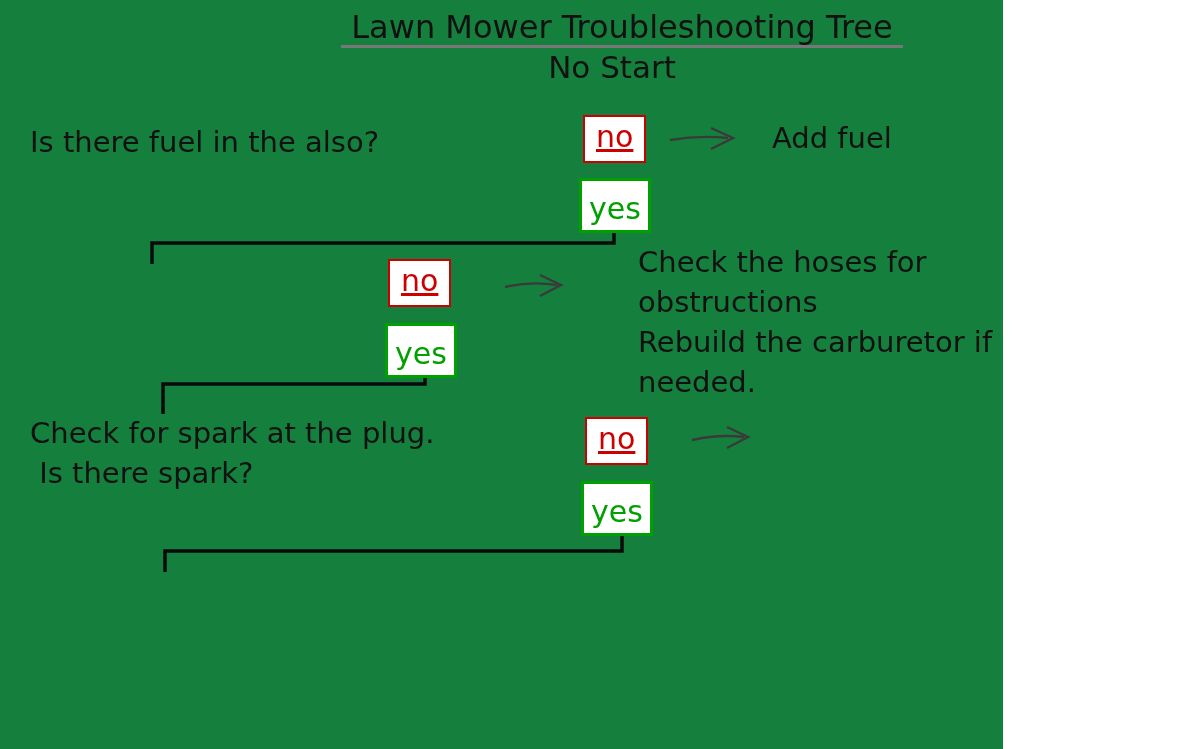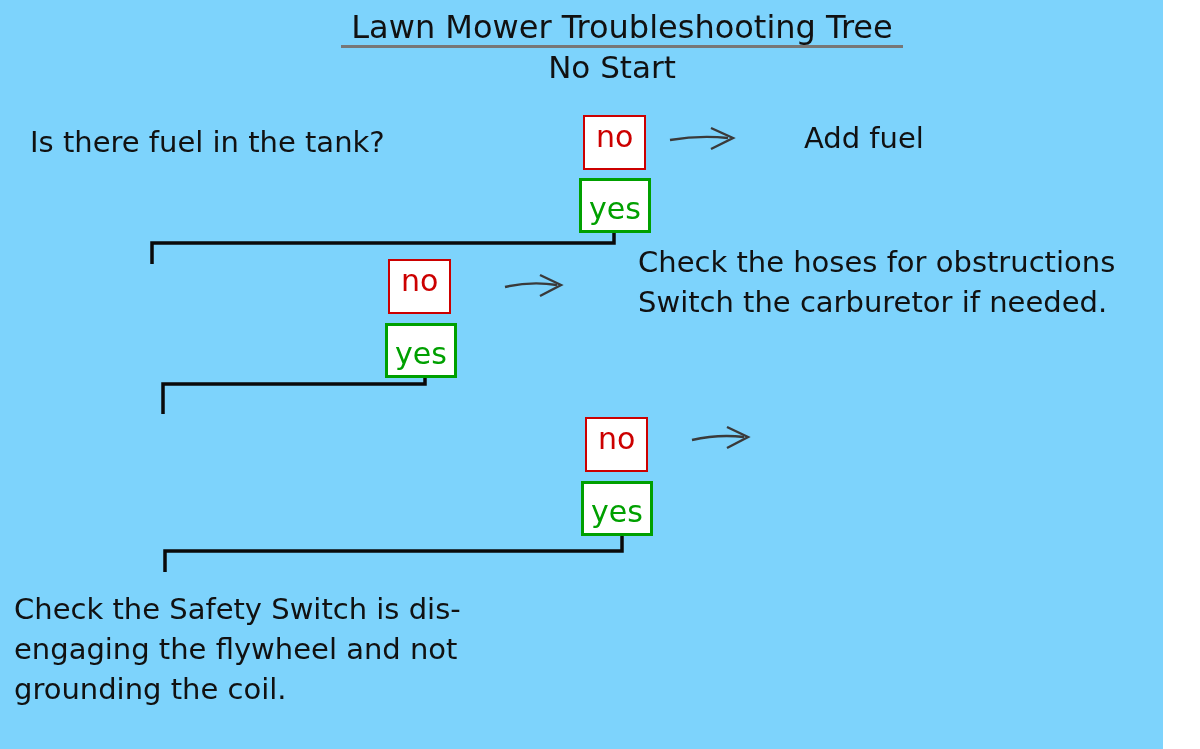--- a/index.html
+++ b/index.html
@@ -1,20 +1,20 @@
 <!DOCTYPE html>
 <html style="--color-no: #cc0000; --color-yes: #00a000; --color-line: #0a0a0a; --color-arrow: #3a3a3a; --color-text: #111111; --color-underline: #777777;"><head>
 <meta charset="utf-8">
 <style>
   html, body { margin: 0; padding: 0; background: #ffffff; }
   .canvas {
     position: relative;
-    width: 1163px;
+    width: 1003px;
     height: 749px;
-    background: #7dd3fc;
+    background: #15803d;
     font-family: "DejaVu Sans", sans-serif;
     color: var(--color-text, #111);
     overflow: hidden;
   }
   .title-wrap {
     position: absolute;
     top: 10px; left: 22px; width: 1200px;
     text-align: center;
     font-size: 32px;
     line-height: 34px;
@@ -36,25 +36,25 @@
     font-size: 29px;
     line-height: 40px;
     white-space: pre-wrap;
   }
   .tag {
     position: absolute;
     font-size: 30px;
     line-height: 1;
     background: #ffffff;
   }
-  .tag.no  { border: 2px solid var(--color-no, #c00);  color: var(--color-no, #c00);  padding: 5px 11px 16px; }
+  .tag.no  { border: 2px solid var(--color-no, #c00);  color: var(--color-no, #c00);  padding: 5px 11px 9px; text-decoration: underline; }
   .tag.yes { border: 3px solid var(--color-yes, #0a0); color: var(--color-yes, #0a0); padding: 13px 7px 6px; }
   #q1 { left: 30px;  top: 122px; }
   #no1 { left: 583px; top: 115px; }
-  #a1 { left: 772px; top: 118px; margin-left: 32px; }
+  #a1 { left: 772px; top: 118px; }
   #yes1 { left: 579px; top: 178px; }
   #q2 { left: 36px;  top: 258px; }
   #no2 { left: 388px; top: 259px; }
   #a2 { left: 638px; top: 242px; }
   #yes2 { left: 385px; top: 323px; }
   #q3 { left: 30px;  top: 413px; }
   #no3 { left: 585px; top: 417px; }
   #a3 { left: 770px; top: 387px; }
   #yes3 { left: 581px; top: 481px; }
   #final { left: 14px; top: 589px; }
@@ -81,30 +81,29 @@
     <path class="arrow" d="M711 128 L733 138 L711 149"></path>
     <path class="conn" d="M614 222 L614 243 L152 243 L152 264"></path>
     <path class="arrow" d="M505 287 Q531 281 557 285"></path>
     <path class="arrow" d="M540 275 L561 285 L540 296"></path>
     <path class="conn" d="M425 364 L425 384 L163 384 L163 414"></path>
     <path class="arrow" d="M692 440 Q718 434 744 437"></path>
     <path class="arrow" d="M727 427 L748 437 L727 448"></path>
     <path class="conn" d="M622 523 L622 551 L165 551 L165 572"></path>
   </svg>
 
-  <div class="txt" id="q1">Is there fuel in the tank?</div>
+  <div class="txt" id="q1">Is there fuel in the also?</div>
   <div class="tag no" id="no1">no</div>
   <div class="txt" id="a1">Add fuel</div>
   <div class="tag yes" id="yes1">yes</div>
 
   <div class="tag no" id="no2">no</div>
   <div class="txt" id="a2">Check the hoses for obstructions
-Switch the carburetor if needed.</div>
+Rebuild the carburetor if needed.</div>
   <div class="tag yes" id="yes2">yes</div>
 
+  <div class="txt" id="q3">Check for spark at the plug.
+ Is there spark?</div>
   <div class="tag no" id="no3">no</div>
   <div class="tag yes" id="yes3">yes</div>
 
-  <div class="txt" id="final">Check the Safety Switch is dis-
-engaging the flywheel and not
-grounding the coil.</div>
 
 </div>
 
 </body></html>

